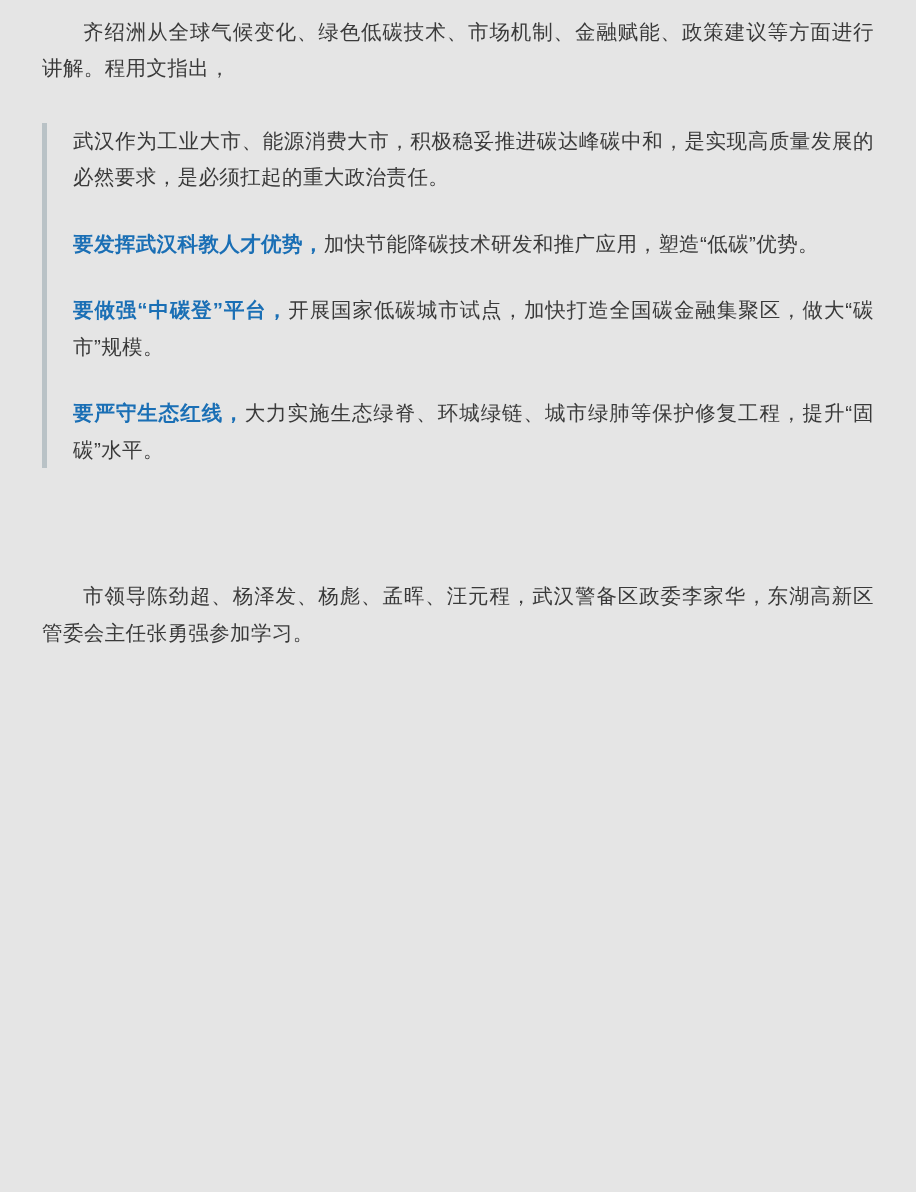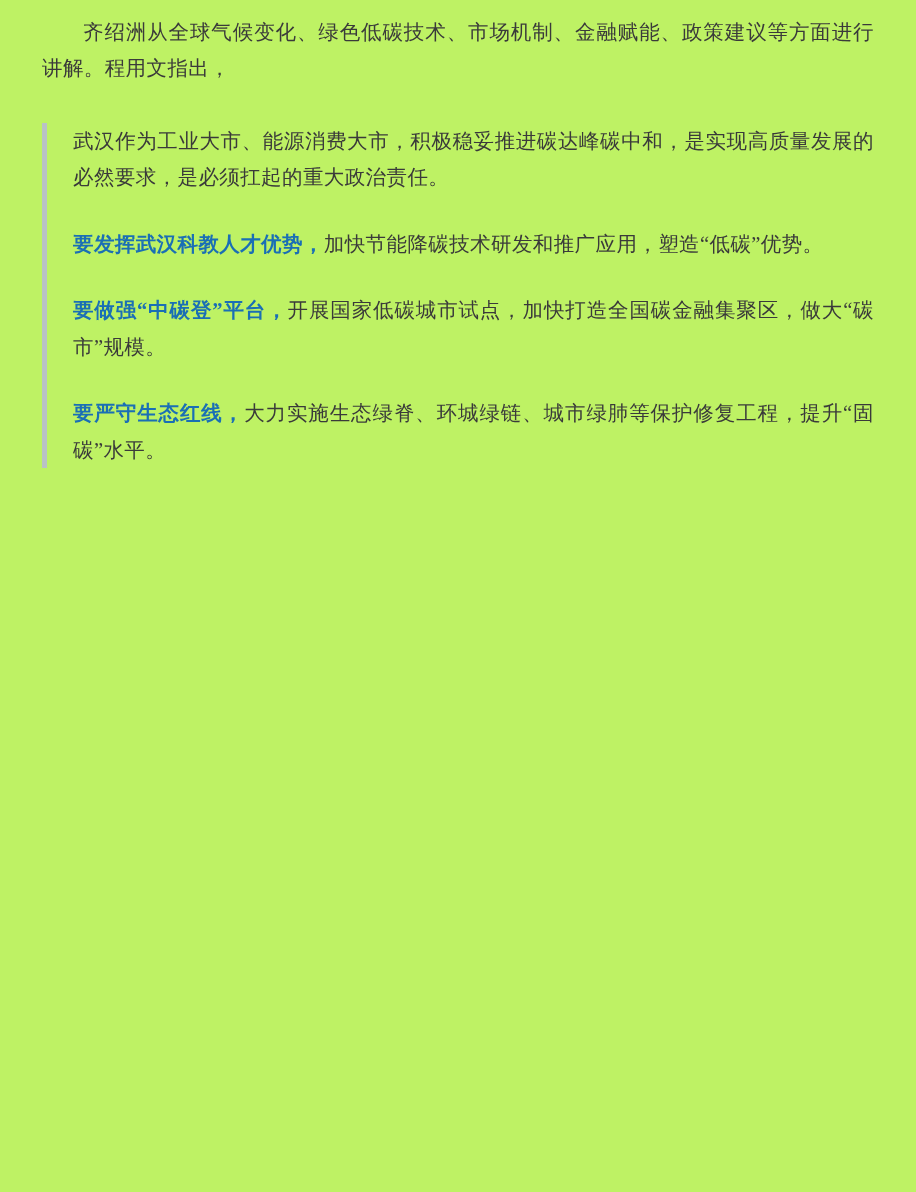--- a/index.html
+++ b/index.html
@@ -11,21 +11,21 @@
     width: 916px;
     min-height: 1192px;
     font-family: "Liberation Sans", "DejaVu Sans", sans-serif;
     color: #333333;
   }
   .page {
     width: 916px;
     min-height: 1192px;
     box-sizing: border-box;
     padding: 14px 42px 20px 42px;
-    background: #bef264;
+    background: #e5e5e5;
   }
   .para {
     font-size: 20.5px;
     line-height: 1.78;
     color: #3a3a3a;
     letter-spacing: 0.4px;
     text-align: justify;
     margin: 0 0 6px 0;
   }
   .para.indent {
@@ -37,21 +37,20 @@
     padding-left: 26px;
     border-left: 5px solid #b9c2c6;
   }
   .quote .qpara {
     font-size: 20.5px;
     line-height: 1.78;
     color: #3a3a3a;
     letter-spacing: 0.4px;
     text-align: justify;
     margin: 2px 0 30px 0;
-    font-family: Liberation Serif, serif;
   }
   .quote .qpara:last-child {
     margin-bottom: 0;
   }
   .lead {
     color: #1a6fb5;
     font-weight: bold;
   }
   .spacer-lg { height: 40px; }
   .spacer-sm { height: 12px; }
@@ -80,14 +79,15 @@
   </div>
 
   <div class="spacer-lg"></div>
 
 
   <div class="spacer-sm"></div>
 
 
   <div class="spacer-lg"></div>
 
+  <p class="para indent">市领导陈劲超、杨泽发、杨彪、孟晖、汪元程，武汉警备区政委李家华，东湖高新区管委会主任张勇强参加学习。</p>
 
 </div>
 
 </body></html>

